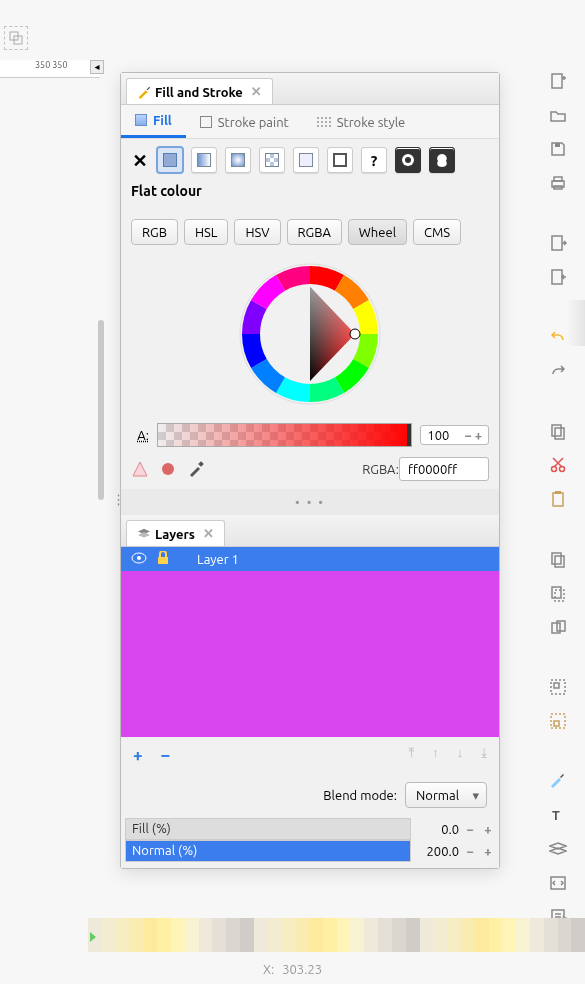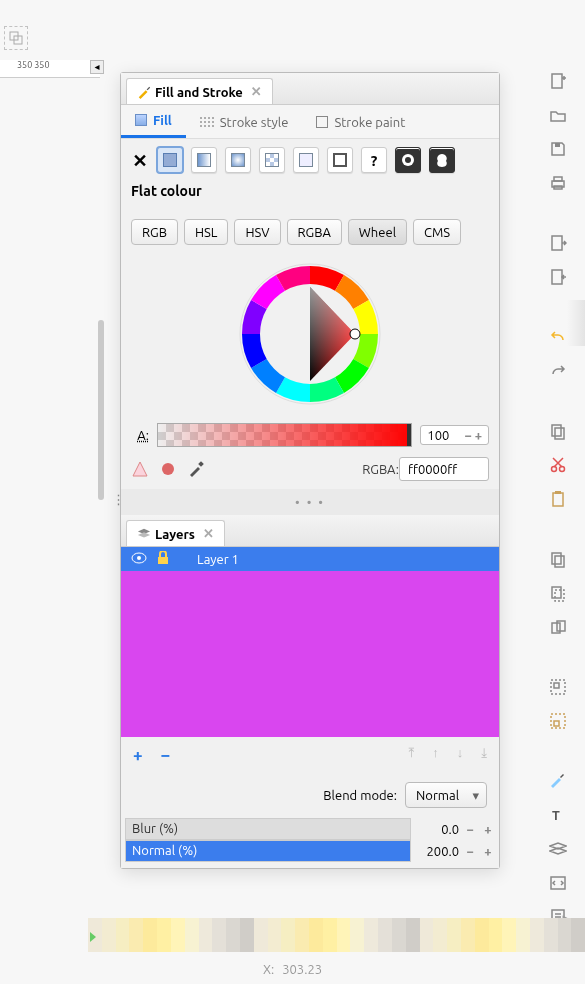--- a/index.html
+++ b/index.html
@@ -1,17 +1,17 @@
 <!DOCTYPE html>
 <html><head>
 <meta charset="utf-8">
 <style>
   * { box-sizing: border-box; margin: 0; padding: 0; font-family: "Ubuntu", "Segoe UI", sans-serif; font-size: 13px; }
   body { background: #f7f7f7; width: 585px; height: 984px; position: relative; overflow: hidden; }
-  .ruler-top { position: absolute; top: 60px; left: 0; width: 100px; height: 18px; background: #fff; border-bottom: 1px solid #ccc; font-size: 9px; color: #555; padding-left: 17px; }
+  .ruler-top { position: absolute; top: 60px; left: 0; width: 100px; height: 18px; background: #fff; border-bottom: 1px solid #ccc; font-size: 9px; color: #555; padding-left: 35px; }
   .ruler-top::before { content: attr(data-mark); }
 
   .collapse-icon { position:absolute; top:60px; left:90px; width:14px; height:14px; border:1px solid #bbb; background:#eee; text-align:center; line-height:12px; font-size:10px; }
 
   
   .right-col { position:absolute; right:8px; top:70px; width:38px; display:flex; flex-direction:column; align-items:center; gap:12px; }
   .right-col .sep { height:14px; }
   .right-icon { width:22px; height:22px; display:flex; align-items:center; justify-content:center; color:#888; }
   .right-icon svg{ width:18px; height:18px; stroke:#888; fill:none; stroke-width:1.5; }
   .right-icon.scissors svg{ fill:none; }
@@ -145,28 +145,28 @@
       <span class="close">✕</span>
     </span>
   </div>
 
   <div class="subtabs">
     <div class="subtab active">
       <span class="sq filled"></span>
       <span>Fill</span>
     </div>
     <div class="subtab">
+      <span class="sq"></span>
+      <span>Stroke paint</span>
+    </div>
+    <div class="subtab">
       <svg width="14" height="12">
           <path d="M0 2 H14 M0 6 H14 M0 10 H14" stroke="#666" stroke-dasharray="2 2"></path>
         </svg>
       <span>Stroke style</span>
-    </div>
-    <div class="subtab">
-      <span class="sq"></span>
-      <span>Stroke paint</span>
     </div>
   </div>
 
   <div class="body">
     <div class="filltypes">
       <span class="ft x">✕</span>
       <span class="ft sel">
           <span class="sw flat"></span>
         </span>
       <span class="ft">
@@ -335,21 +335,21 @@
       <span class="blend-wrap">
         <select>
           <option>Normal</option>
         </select>
       </span>
     </div>
     <div class="slider-section">
       <div class="slide-row">
         <div class="slide-track blur">
           <div class="fill"></div>
-          <span class="lab">Blur (%)</span>
+          <span class="lab">Fill (%)</span>
         </div>
         <span class="slide-val">0.0</span>
         <span class="slide-pm">−</span>
         <span class="slide-pm">+</span>
       </div>
       <div class="slide-row">
         <div class="slide-track op">
           <div class="fill"></div>
           <span class="lab">Normal (%)</span>
         </div>

